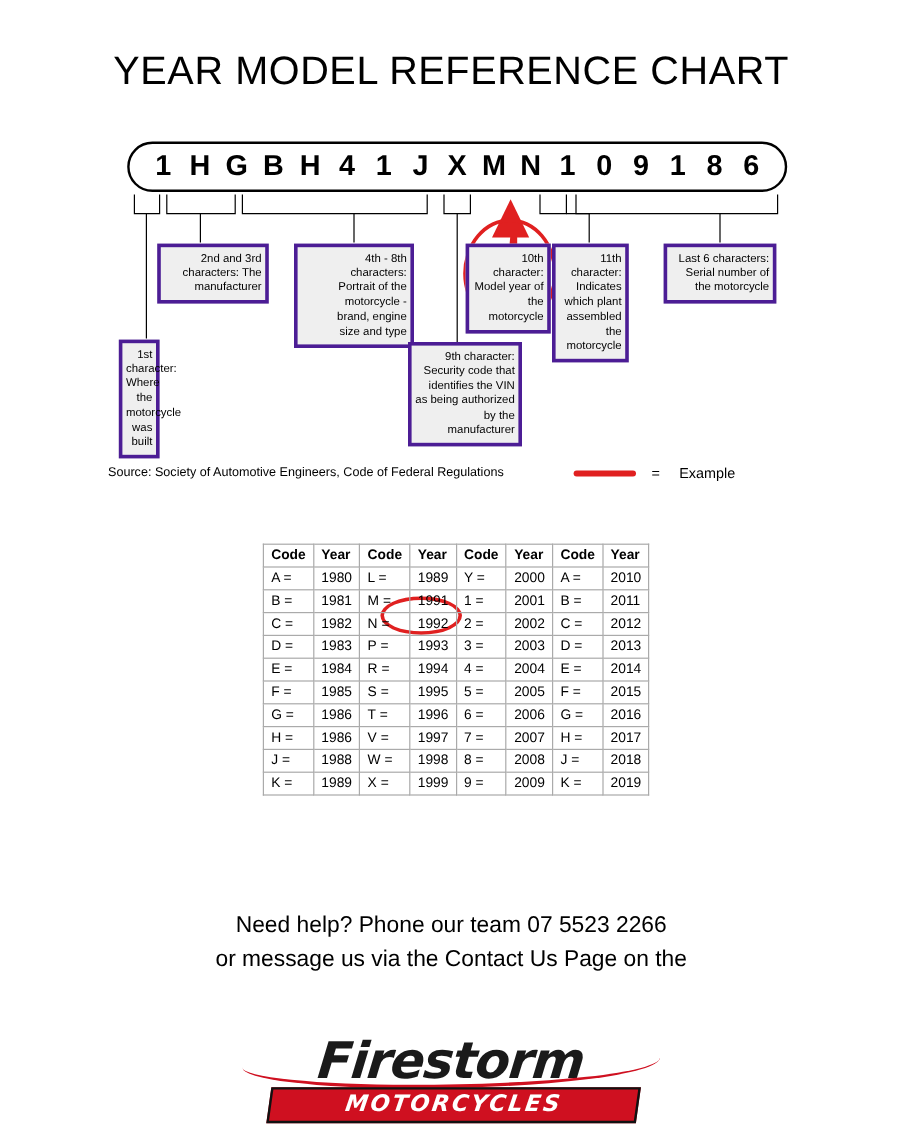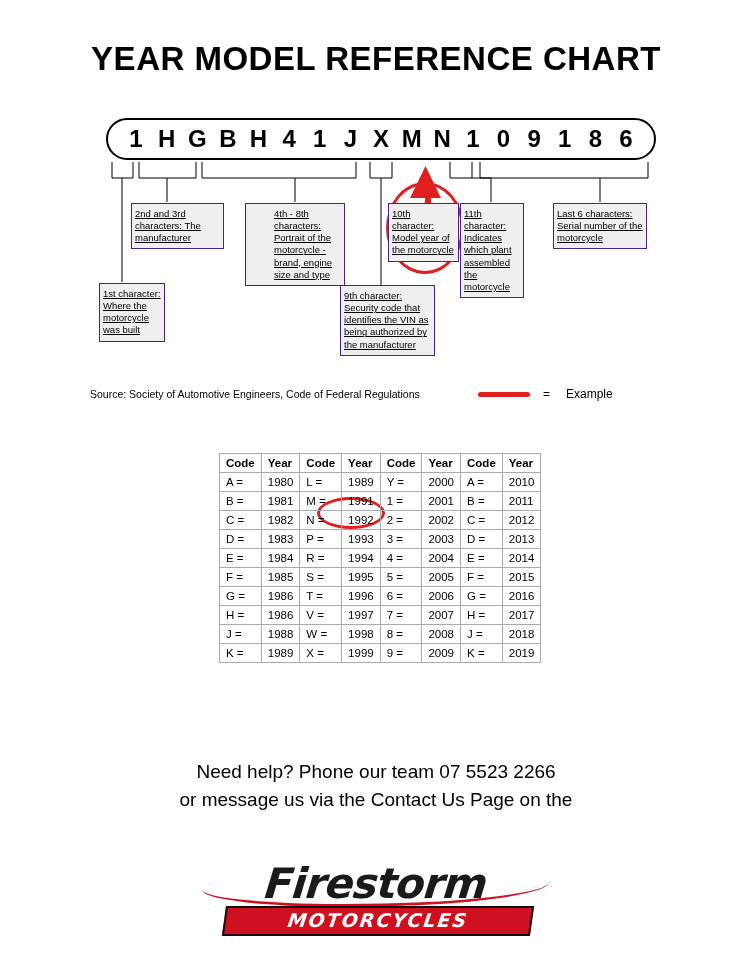--- a/index.html
+++ b/index.html
@@ -17,21 +17,21 @@
   }
 
   
   .title {
     position: absolute;
     top: 40px;
     left: 0;
     width: 752px;
     text-align: center;
     font-size: 33px;
-    font-weight: bold;
+    font-weight: normal;
     letter-spacing: 0.5px;
   }
 
   
   .vin-box {
     position: absolute;
     top: 118px;
     left: 106px;
     width: 550px;
     height: 42px;
@@ -57,31 +57,30 @@
     top: 160px;
     left: 0;
     width: 752px;
     height: 250px;
   }
 
   
   .callout {
     position: absolute;
     background: #efefef;
-    border: 1px solid #4c1d95;
+    border: 3px solid #4c1d95;
     font-size: 9.5px;
     line-height: 1.28;
-    text-align: left;
+    text-align: right;
     padding: 4px 3px;
     box-sizing: border-box;
     color: #000;
-    text-decoration: underline;
-  }
-
-  #co-1st   { left: 99px;  top: 283px; width: 66px;  }
+  }
+
+  #co-1st   { left: 99px;  top: 283px; width: 34px;  }
   #co-23    { left: 131px; top: 203px; width: 93px;  }
   #co-48    { left: 245px; top: 203px; width: 100px; padding-left: 28px; }
   #co-9     { left: 340px; top: 285px; width: 95px;  }
   #co-10    { left: 388px; top: 203px; width: 71px;  }
   #co-11    { left: 460px; top: 203px; width: 64px;  }
   #co-last6 { left: 553px; top: 203px; width: 94px;  }
 
   
   .red-ellipse {
     position: absolute;

